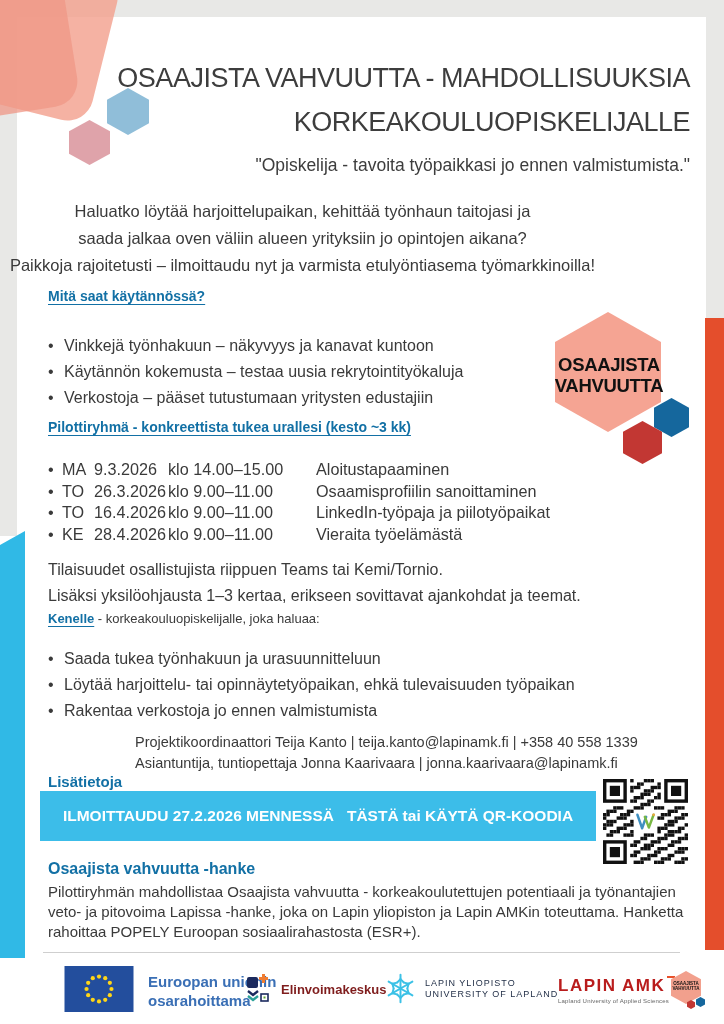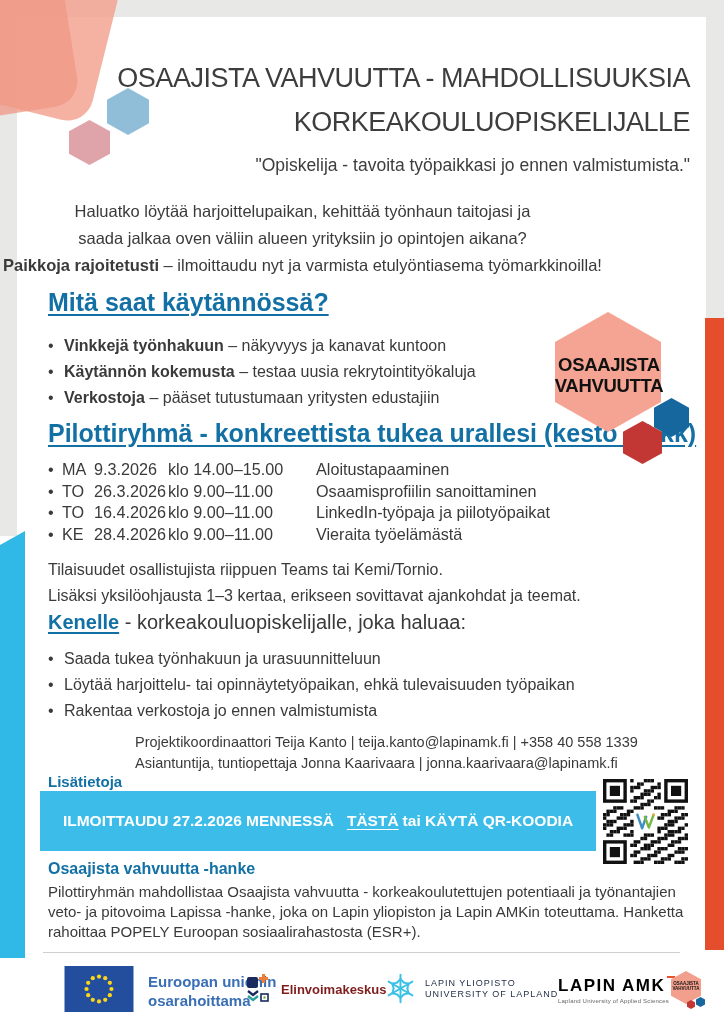--- a/index.html
+++ b/index.html
@@ -24,68 +24,68 @@
   .band-cyan{left:0;top:531px;width:25px;height:427px;background:#30b9e6;z-index:4;
              clip-path:polygon(0 14px,100% 0,100% 100%,0 100%);}
   .band-orange{left:705px;top:318px;width:19px;height:632px;background:#e44e2c;z-index:4;}
   
   .z{z-index:5;}
   .title{right:34px;top:56px;text-align:right;font-size:27px;line-height:44px;
          font-weight:400;color:#3d3d3d;letter-spacing:-.5px;white-space:nowrap;}
   .quote{right:34px;top:155px;text-align:right;font-size:17.5px;color:#3d3d3d;white-space:nowrap;}
   .intro{left:0;top:198px;width:605px;text-align:center;font-size:16.5px;line-height:27px;}
   .intro div{white-space:nowrap;}
-  .h2{font-size:25px;font-weight:700;color:#1270a5;text-decoration:underline;
+  .h2{font-size:14px;font-weight:700;color:#1270a5;text-decoration:underline;
       text-underline-offset:3px;white-space:nowrap;}
   .bullets .bi{position:relative;padding-left:16px;font-size:16px;line-height:26px;white-space:nowrap;}
   .bullets .bi::before{content:"•";position:absolute;left:0;top:0;color:#3a3a3a;}
   .srow{display:grid;grid-template-columns:14px 32px 74px 148px auto;
         font-size:16.2px;line-height:21.5px;white-space:nowrap;}
   .srow::before{content:"•";}
   .notes{font-size:16px;line-height:25.5px;white-space:nowrap;}
-  .khead{font-size:20px;white-space:nowrap;}
+  .khead{font-size:13px;white-space:nowrap;}
   .khead .hlink{color:#1270a5;font-weight:700;text-decoration:underline;text-underline-offset:3px;}
   .contact-label{font-size:15px;font-weight:700;color:#1270a5;}
   .contact-text{font-size:14.5px;line-height:21px;white-space:nowrap;}
-  .banner{left:40px;top:791px;width:556px;height:60px;background:#3cbde9;color:#fff;
+  .banner{left:40px;top:791px;width:556px;height:50px;background:#3cbde9;color:#fff;
           display:flex;align-items:center;justify-content:center;font-size:15.5px;
           font-weight:700;white-space:nowrap;}
-  .banner .lnk{text-decoration:underline;text-underline-offset:3px;margin:0 4px 0 13px;cursor:pointer;}
+  .banner .lnk{text-underline-offset:3px;margin:0 4px 0 13px;cursor:pointer;}
   .qr{left:603px;top:779px;width:85px;height:85px;}
   .qr svg{width:85px;height:85px;display:block;}
   .qr .wlogo{position:absolute;left:29px;top:29px;width:27px;height:27px;}
   .hanke-h{left:48px;top:860px;font-size:16px;font-weight:700;color:#1270a5;}
   .hanke-b{left:48px;top:882px;width:644px;font-size:15px;line-height:20px;}
   .divider{left:43px;top:952px;width:637px;height:1px;background:#cfcfcf;}
   
   .eu-flag{left:63px;top:966px;width:72px;height:46px;}
   .eu-text{left:148px;top:972px;font-size:15px;line-height:19px;font-weight:700;color:#3a6fb5;}
   .elin-ic{left:246px;top:974px;width:24px;height:30px;}
   .elin-tx{left:281px;top:982px;font-size:13px;font-weight:700;color:#7f1d1d;}
   .snow{left:384px;top:971px;width:33px;height:35px;}
   .uni-tx{left:425px;top:978px;font-size:9px;line-height:11px;font-weight:400;
           color:#233048;letter-spacing:1px;white-space:nowrap;}
   .amk{left:558px;top:976px;}
-  .amk-name{font-size:17px;font-weight:700;letter-spacing:1.5px;color:#000000;white-space:nowrap;}
+  .amk-name{font-size:17px;font-weight:700;letter-spacing:1.5px;color:#b91c1c;white-space:nowrap;}
   .amk-brk{display:inline-block;width:6px;height:6px;border-top:2px solid #e8502a;
            border-right:2px solid #e8502a;vertical-align:top;margin-left:2px;}
   .amk-sub{font-size:6px;color:#666;margin-top:2px;letter-spacing:.2px;}
   .badge{left:545px;top:310px;width:165px;height:165px;}
   .badge .bighex{position:absolute;left:10px;top:2px;width:106px;height:120px;background:#f5a493;}
   .badge .btxt{position:absolute;left:0px;top:44px;width:128px;text-align:center;
                font-size:18.5px;line-height:21px;font-weight:800;color:#111;letter-spacing:-.3px;}
   .badge .hx-b{position:absolute;left:109px;top:88px;width:35px;height:39px;background:#15679d;}
   .badge .hx-r{position:absolute;left:78px;top:111px;width:39px;height:43px;background:#c23733;}
   .mini{left:669px;top:971px;width:46px;height:46px;}
   .mini .mhex{position:absolute;left:2px;top:0;width:30px;height:33px;background:#f2a08d;}
   .mini .mtxt{position:absolute;left:-3px;top:10px;width:40px;text-align:center;
               font-size:4.5px;line-height:5px;font-weight:800;color:#111;}
   .mini .mr{position:absolute;left:18px;top:29px;width:8px;height:9px;background:#c23733;}
   .mini .mb{position:absolute;left:27px;top:26px;width:9px;height:10px;background:#15679d;}
-  b,.b{font-weight:700;}
+  b,.b{font-weight:400;}
 </style>
 </head>
 <body>
 
 <div class="abs m-top"></div>
 <div class="abs m-left"></div>
 <div class="abs m-right"></div>
 
 <div class="abs blobA"></div>
 <div class="abs blobB"></div>

